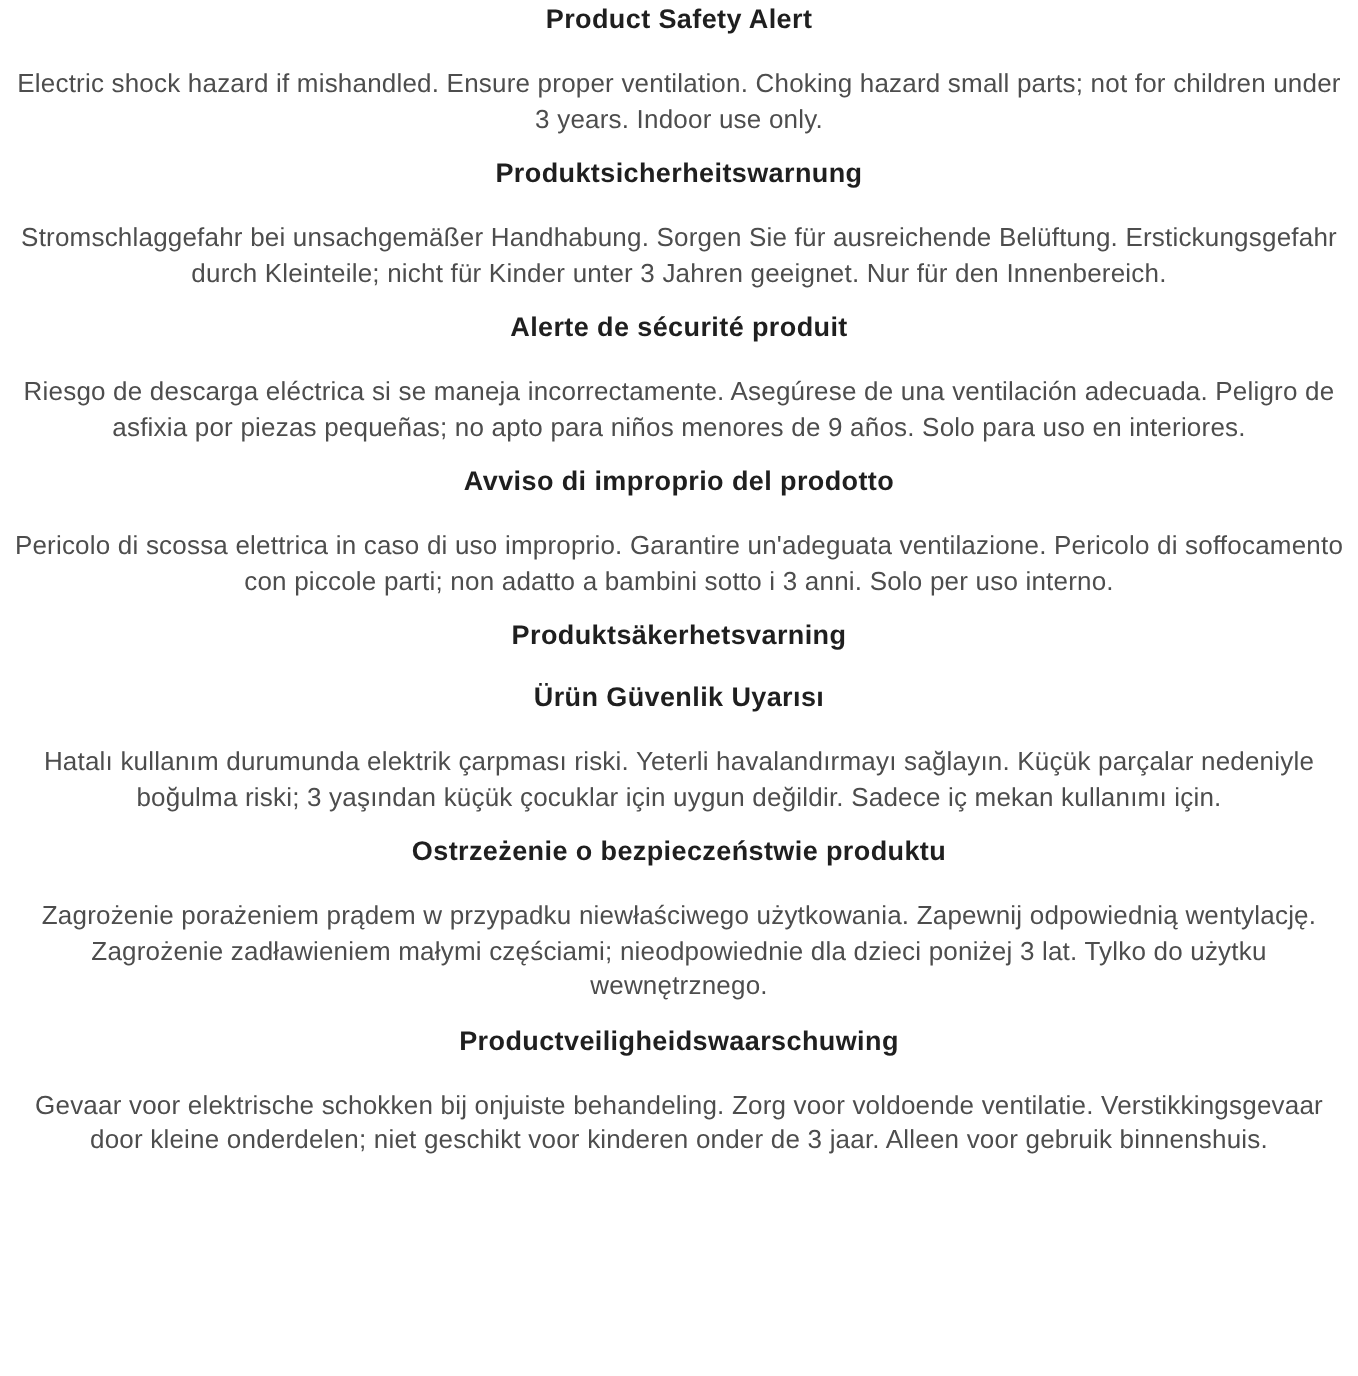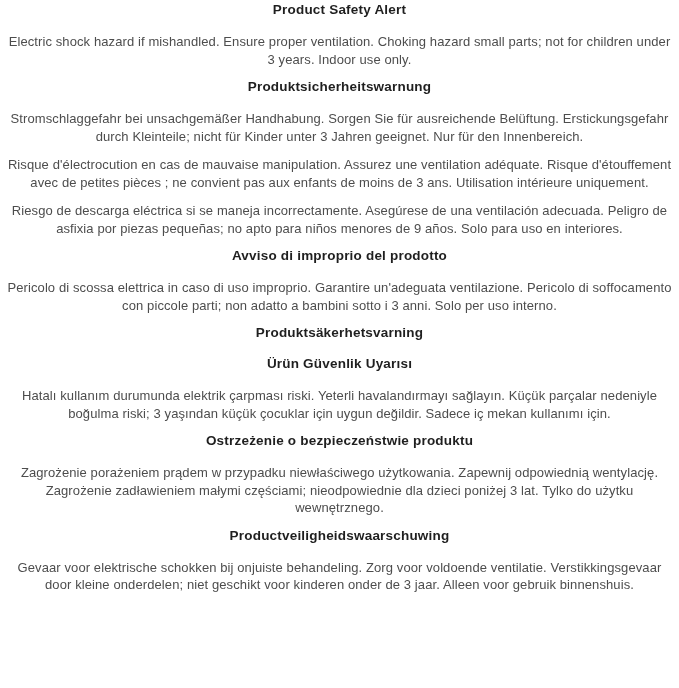--- a/index.html
+++ b/index.html
@@ -51,21 +51,21 @@
     <h2 class="section-heading">Product Safety Alert</h2>
     <p class="section-body">Electric shock hazard if mishandled. Ensure proper ventilation. Choking hazard small parts; not for children under 3 years. Indoor use only.</p>
   </section>
 
   <section class="safety-section">
     <h2 class="section-heading">Produktsicherheitswarnung</h2>
     <p class="section-body">Stromschlaggefahr bei unsachgemäßer Handhabung. Sorgen Sie für ausreichende Belüftung. Erstickungsgefahr durch Kleinteile; nicht für Kinder unter 3 Jahren geeignet. Nur für den Innenbereich.</p>
   </section>
 
   <section class="safety-section">
-    <p class="section-body">Risque d'électrocution en cas de mauvaise manipulation. Assurez une ventilation adéquate. Risque d'étouffement avec de petites pièces ; ne convient pas aux enfants de moins de 3 ans. Utilisation intérieure uniquement.</p>
+    <h2 class="section-heading">Alerte de sécurité produit</h2>
   </section>
 
   <section class="safety-section">
     <p class="section-body">Riesgo de descarga eléctrica si se maneja incorrectamente. Asegúrese de una ventilación adecuada. Peligro de asfixia por piezas pequeñas; no apto para niños menores de 9 años. Solo para uso en interiores.</p>
   </section>
 
   <section class="safety-section">
     <h2 class="section-heading">Avviso di improprio del prodotto</h2>
     <p class="section-body">Pericolo di scossa elettrica in caso di uso improprio. Garantire un'adeguata ventilazione. Pericolo di soffocamento con piccole parti; non adatto a bambini sotto i 3 anni. Solo per uso interno.</p>
   </section>

